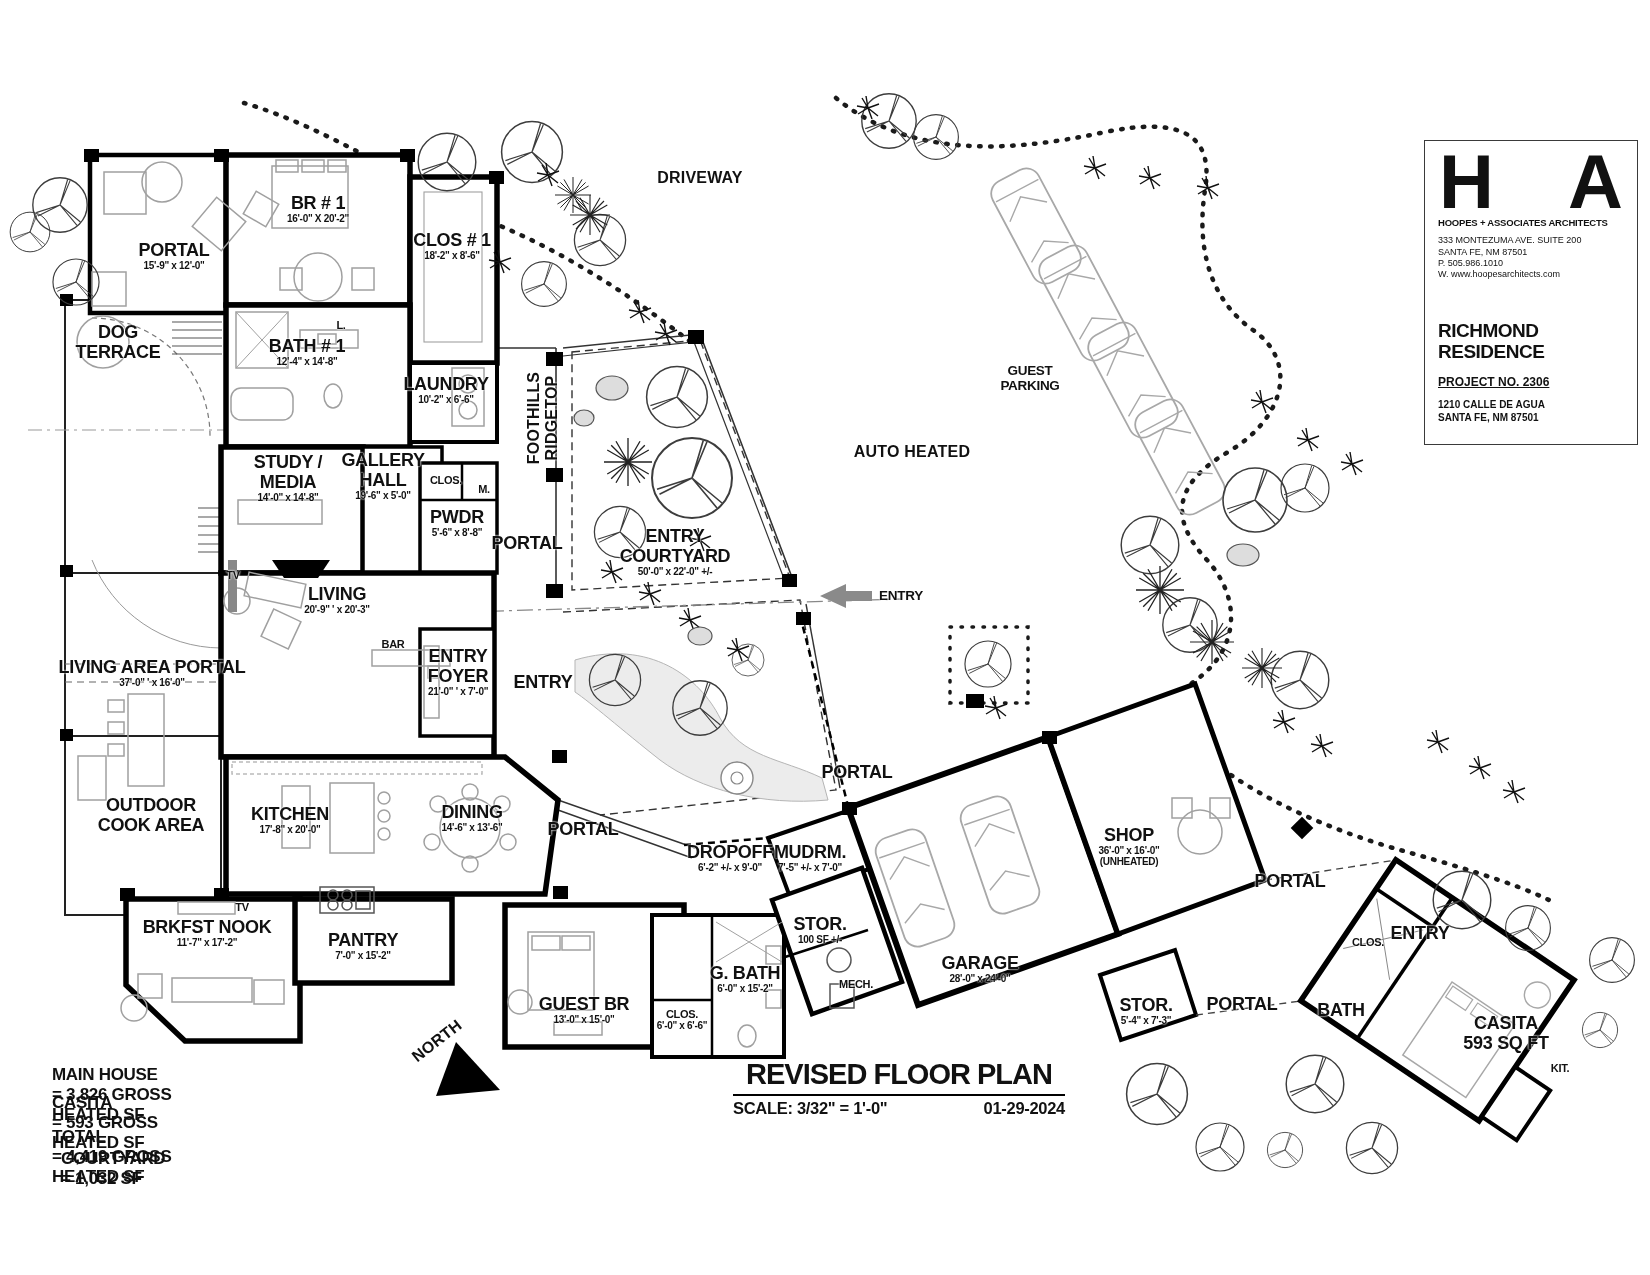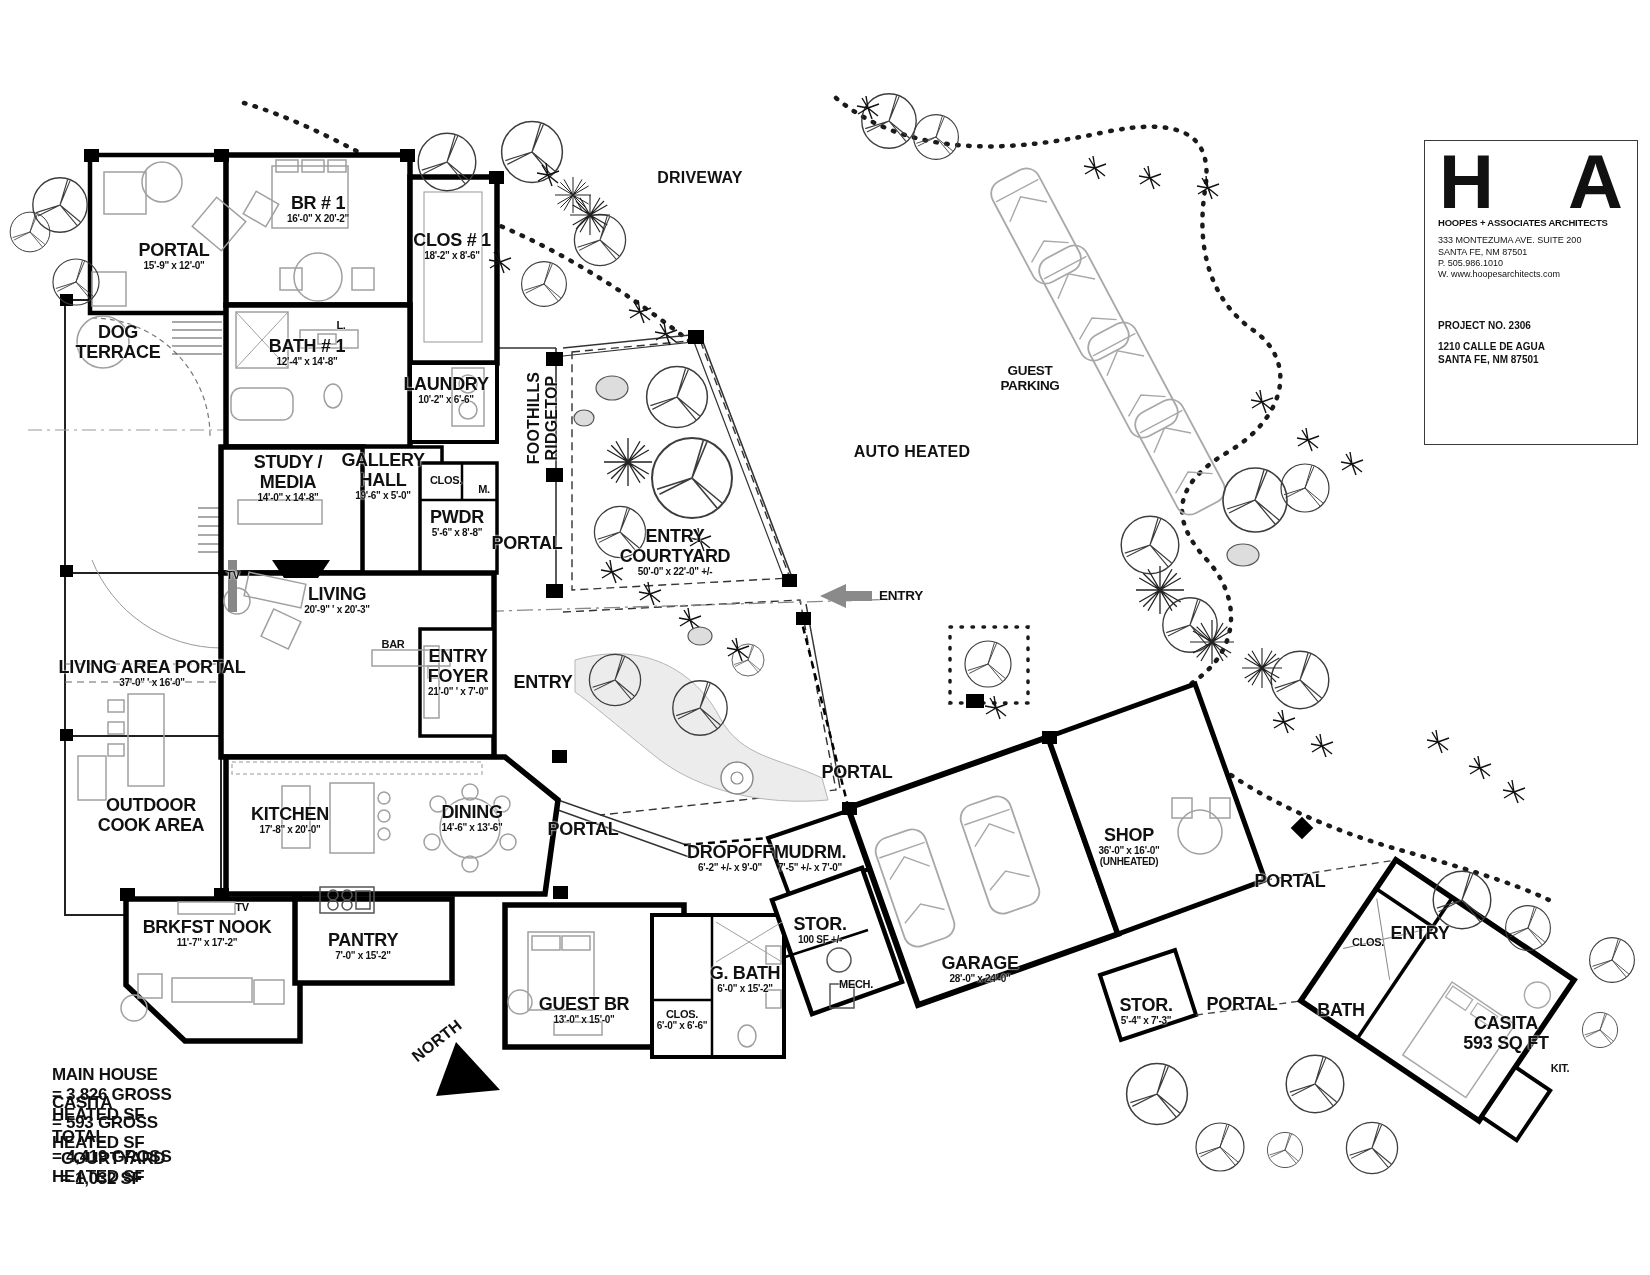--- a/index.html
+++ b/index.html
@@ -25,21 +25,21 @@
   .ptitle .row{display:flex;justify-content:space-between;font-weight:bold;font-size:16.5px;
                margin-top:3px;letter-spacing:-0.3px;}
   .tb{position:absolute;left:1424px;top:140px;width:212px;border:1.5px solid #3a3a3a;background:#fff;}
   .tb1{height:168px;}
   .tb2{border-top:none;height:136px;}
   .logo{display:flex;justify-content:space-between;padding:10px 14px 0 14px;font-size:76px;
         font-weight:bold;line-height:0.82;}
   .firm{padding:4px 0 0 13px;font-size:9.5px;font-weight:bold;letter-spacing:-0.2px;}
   .addr{padding:7px 0 0 13px;font-size:9px;line-height:1.25;}
   .proj{padding:12px 0 0 13px;font-size:19px;font-weight:bold;line-height:1.12;letter-spacing:-0.5px;}
-  .pno{padding:12px 0 0 13px;font-size:10px;font-weight:bold;}
+  .pno{padding:12px 0 0 13px;font-size:12px;font-weight:bold;text-decoration:underline;}
   .paddr{padding:9px 0 0 13px;font-size:10px;font-weight:bold;line-height:1.3;}
 </style>
 </head>
 <body>
 
 <div class="canvas">
 
 <svg class="drawing" width="1650" height="1275" viewBox="0 0 1650 1275">
   <defs>
     <g id="tr">
@@ -534,35 +534,46 @@
       </div>
 </div>
 
 <div class="summary">
   <div class="srow" style="left:52px;top:1030px"><span class="sl">MAIN HOUSE</span><span class="sv">=  3,826 GROSS HEATED SF</span></div>
   <div class="srow" style="left:52px;top:1058px"><span class="sl">CASITA</span><span class="sv">=  593 GROSS HEATED SF</span></div>
   <div class="srow" style="left:52px;top:1092px"><span class="sl">TOTAL</span><span class="sv">=  4,419 GROSS HEATED SF</span></div>
   <div class="srow" style="left:61px;top:1114px"><span class="sl">COURTYARD</span><span class="sv">=  1,032  SF</span></div>
 </div>
 
+<div class="ptitle">
+  <div class="t">REVISED FLOOR PLAN</div>
+  <div class="row">
+    <span>SCALE: 3/32" = 1'-0"</span>
+    <span>01-29-2024</span>
+  </div>
+</div>
 
 <div class="tb tb1">
   <div class="logo">
     <span>H</span>
     <span>A</span>
   </div>
   <div class="firm">HOOPES + ASSOCIATES ARCHITECTS</div>
   <div class="addr">
     <div>333 MONTEZUMA AVE. SUITE 200</div>
     <div>SANTA FE, NM 87501</div>
     <div>P.  505.986.1010</div>
     <div>W. www.hoopesarchitects.com</div>
   </div>
 </div>
 <div class="tb tb2" style="top:308px">
+  <div class="proj">
+    <div>RICHMOND</div>
+    <div>RESIDENCE</div>
+  </div>
   <div class="pno">PROJECT NO. 2306</div>
   <div class="paddr">
     <div>1210 CALLE DE AGUA</div>
     <div>SANTA FE, NM 87501</div>
   </div>
 </div>
 
 </div>
 
 </body></html>

